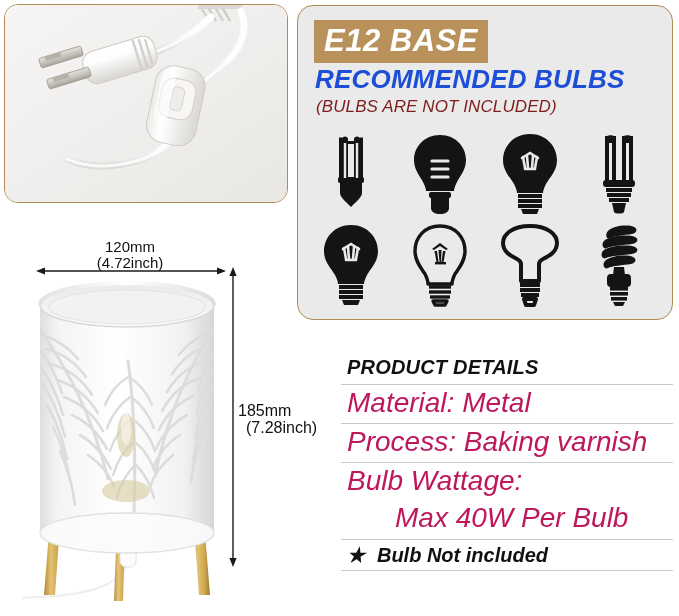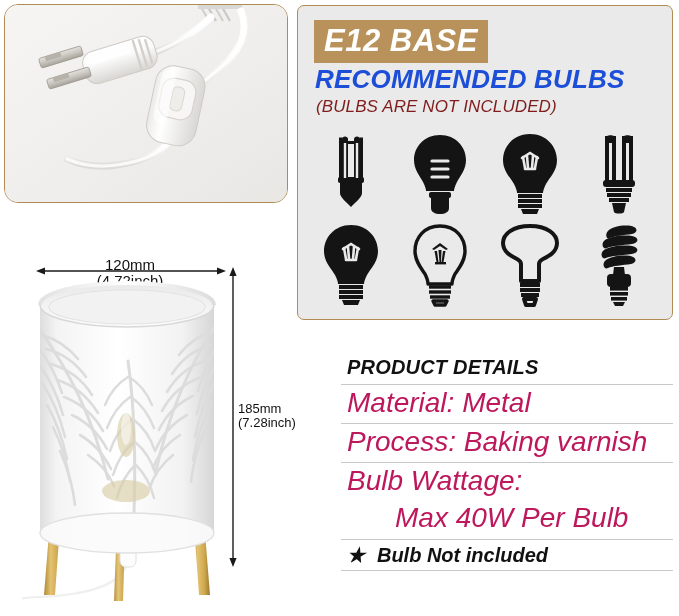--- a/index.html
+++ b/index.html
@@ -12,21 +12,21 @@
   #plug-panel{
     position:absolute;left:4px;top:4px;width:282px;height:197px;
     border:1.5px solid #b08c54;border-radius:14px;
     background:#f3f2f1;overflow:hidden;
   }
   #plug-photo{position:absolute;inset:0;}
 
   
   #bulb-panel{
     position:absolute;left:297px;top:5px;width:374px;height:313px;
-    border:1.5px solid #b08c54;border-radius:7px;
+    border:1.5px solid #b08c54;border-radius:16px;
     background:#eaeaea;overflow:hidden;
   }
   #e12-badge{
     position:absolute;left:16px;top:14px;
     background:#b8925a;color:#fff;
     font-size:31px;font-weight:bold;font-style:italic;
     letter-spacing:.5px;line-height:1;
     padding:5px 10px 7px 10px;
     white-space:nowrap;
   }
@@ -48,32 +48,32 @@
   .bulb-cell{display:flex;align-items:center;justify-content:center;}
   .bulb-cell svg{display:block;}
 
   
   #lamp-area{position:absolute;left:0;top:205px;width:300px;height:411px;}
   #lamp-photo{position:absolute;left:22px;top:60px;width:210px;height:350px;}
 
   
   #dim-w-label{
     position:absolute;left:40px;top:34px;width:180px;
-    text-align:center;font-size:15px;line-height:1.08;color:#111;margin-top:18px;
+    text-align:center;font-size:15px;line-height:1.08;color:#111;
   }
   #dim-w-label .l2{display:block;}
   #dim-w-arrow{position:absolute;left:36px;top:60px;width:190px;height:12px;}
 
   
   #dim-h-arrow{position:absolute;left:226px;top:62px;width:14px;height:300px;}
   #dim-h-label{
     position:absolute;left:238px;top:197px;width:92px;
-    font-size:13px;line-height:1.08;color:#111;
-  }
-  #dim-h-label .l2{display:block;}
+    font-size:16px;line-height:1.08;color:#111;
+  }
+  #dim-h-label .l2{display:block;margin-left:8px;}
 
   
   #details{
     position:absolute;left:341px;top:356px;width:332px;height:258px;font-style:italic;
   }
   #details-title{
     font-size:20px;font-weight:bold;color:#111;
     letter-spacing:.2px;padding:0 0 5px 6px;
   }
   .det-row{

